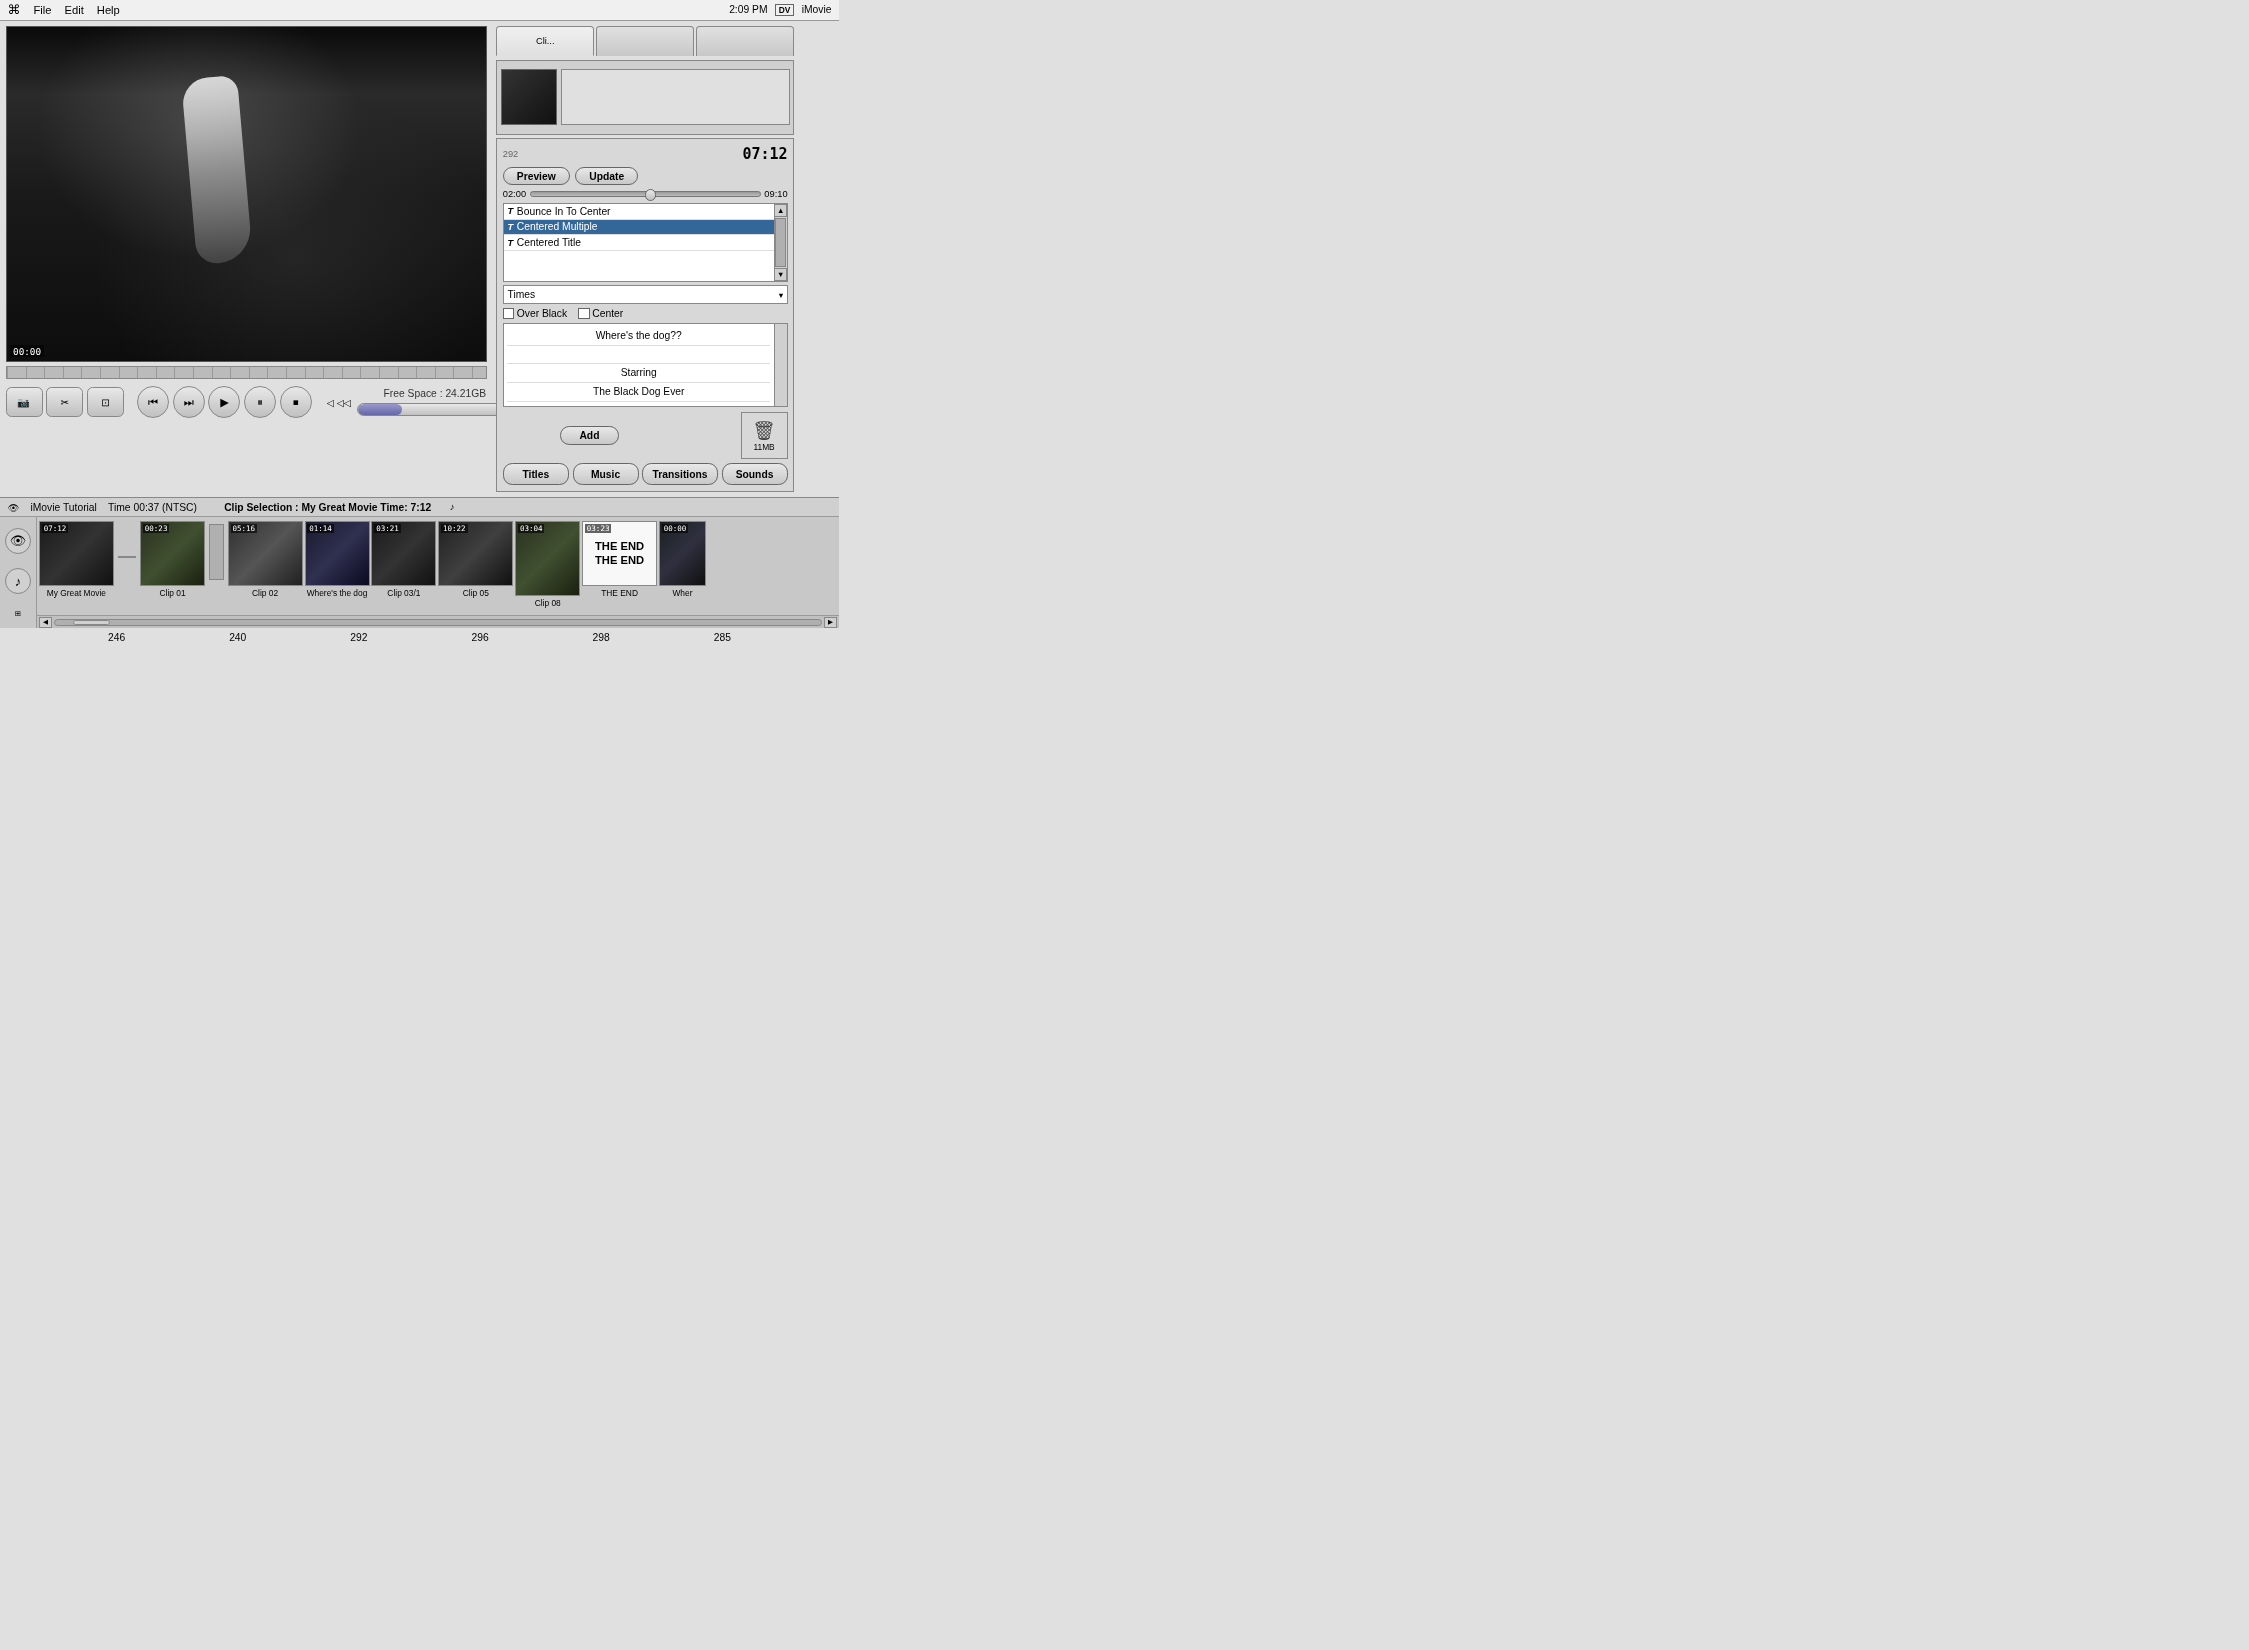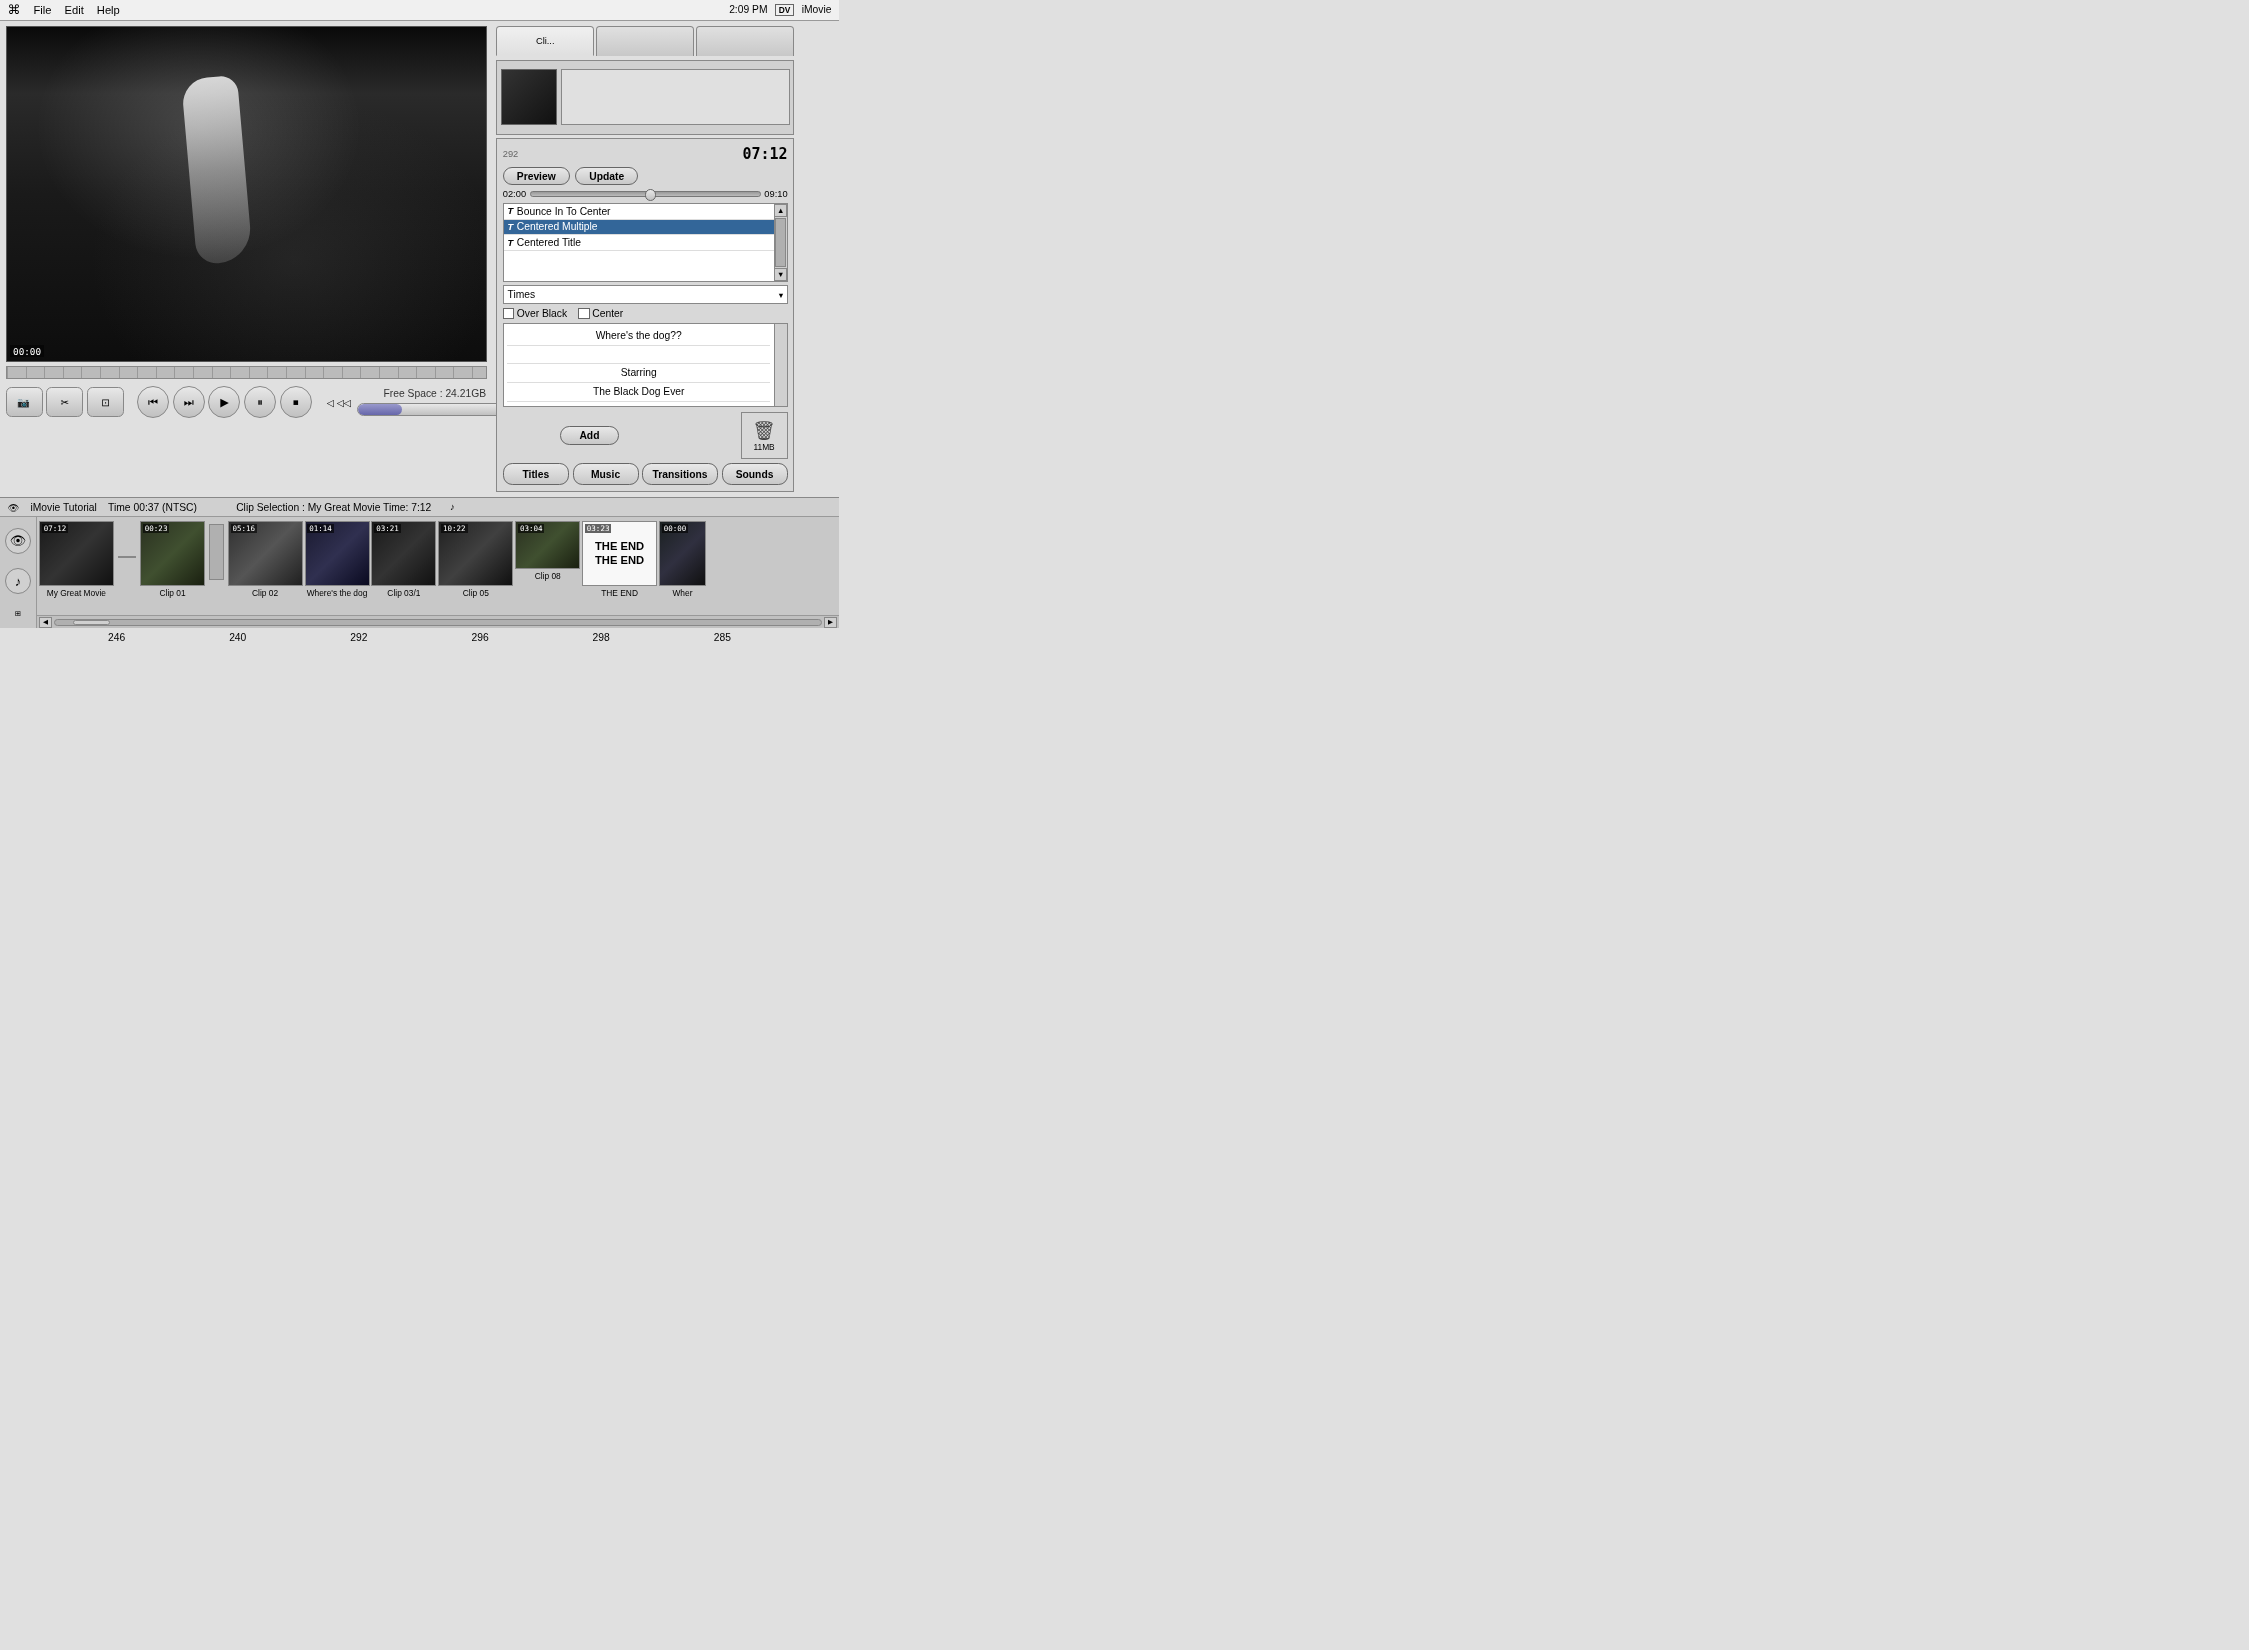--- a/index.html
+++ b/index.html
@@ -798,21 +798,21 @@
 
       </div>
 
     </div>
 
     <div class="clip-shelf">
       <div class="shelf-header">
         <span style="font-size:9.3px;">👁</span>
         <span>iMovie Tutorial</span>
         <span>Time  00:37 (NTSC)</span>
-        <span style="margin-left:28px; font-weight:normal;">Clip Selection :  My Great Movie Time: 7:12</span>
+        <span style="margin-left:16px; font-weight:bold;">Clip Selection :  My Great Movie Time: 7:12</span>
         <span style="font-size:9.3px; margin-left:7.5px;">♪</span>
       </div>
       <div class="clips-area">
 
         <div class="shelf-icons">
           <div class="shelf-icon-btn">👁</div>
           <div class="shelf-icon-btn">♪</div>
           <div style="font-size:7.5px; cursor:pointer;">⊞</div>
         </div>
 
@@ -861,21 +861,21 @@
             </div>
 
             <div class="clip-item">
               <div class="clip-frame clip-bg-5" style="width:75px; height:65px;">
                 <div class="clip-timecode">10:22</div>
               </div>
               <div class="clip-label">Clip 05</div>
             </div>
 
             <div class="clip-item">
-              <div class="clip-frame clip-bg-2" style="width:65px; height:48px;">
+              <div class="clip-frame clip-bg-2" style="width:65px; height:75px;">
                 <div class="clip-timecode">03:04</div>
               </div>
               <div class="clip-label">Clip 08</div>
             </div>
 
             <div class="clip-item">
               <div class="clip-frame" style="width:75px; height:65px; background:#f8f8f8; border:1.9px solid #888; display:flex; flex-direction:column; align-items:center; justify-content:center;">
                 <div class="clip-timecode">03:23</div>
                 <div style="font-size:11.2px; font-weight:bold; text-align:center; line-height:1.3;">THE END<br>THE END</div>
               </div>

